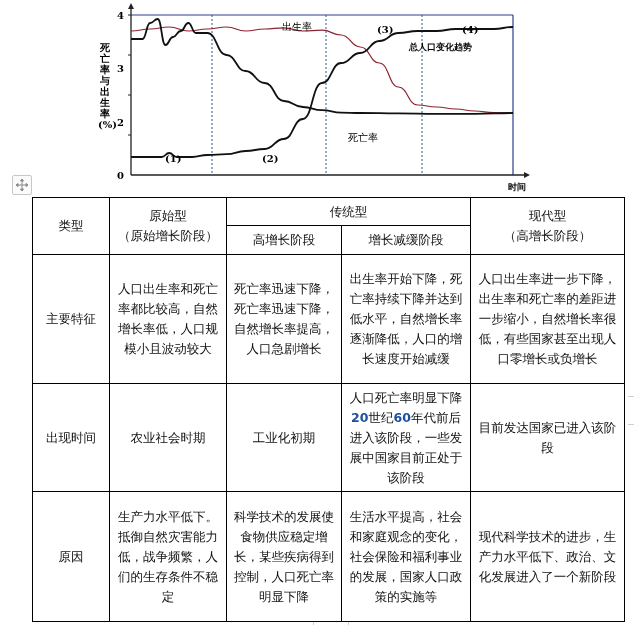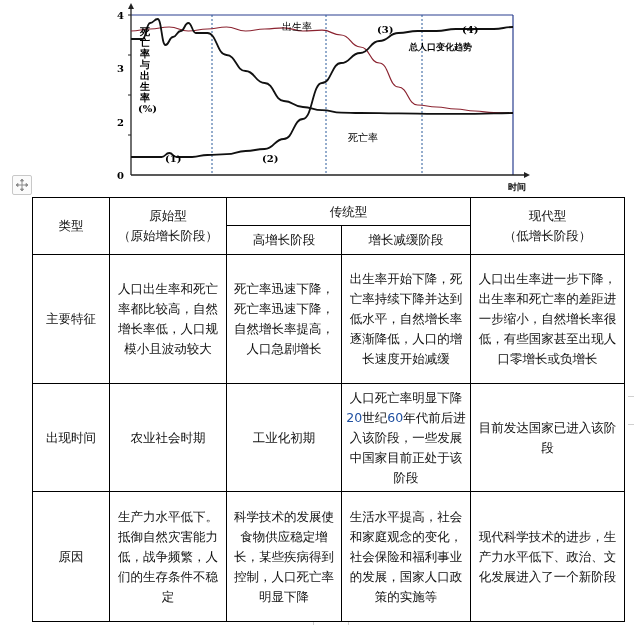--- a/index.html
+++ b/index.html
@@ -1,29 +1,29 @@
 <!DOCTYPE html>
 <html><head>
 <meta charset="utf-8">
 <style>
   html, body { margin: 0; padding: 0; background: #ffffff; }
   body { width: 634px; height: 625px; position: relative; overflow: hidden;
          font-family: "DejaVu Sans", "Liberation Sans", sans-serif; color: #000; }
   #chart-wrap { position: absolute; left: 0; top: 0; width: 634px; height: 195px; }
   #chart-svg { position: absolute; left: 0; top: 0; }
-  .ylabel-v { position: absolute; left: 98px; top: 26px; width: 14px; font-size: 10px;
-              line-height: 11px; font-family: "DejaVu Serif", serif; font-weight: bold; text-align: center; margin-left: 40px; }
+  .ylabel-v { position: absolute; left: 98px; top: 42px; width: 14px; font-size: 10px;
+              line-height: 11px; font-family: "DejaVu Serif", serif; font-weight: bold; text-align: center; }
   .move-handle { position: absolute; left: 12px; top: 175px; width: 18px; height: 18px;
                  border: 1px solid #c8c8c8; border-radius: 2px; background: #fbfbfb;
                  display: flex; align-items: center; justify-content: center; }
   table.main { position: absolute; left: 32px; top: 197px; border-collapse: collapse;
                table-layout: fixed; width: 592px; font-size: 12.5px; line-height: 20px; }
   table.main td { border: 1.5px solid #000; text-align: center; vertical-align: middle;
                   padding: 0 4px; color: #111; }
-  .hl-num { color: #1f4fa0; }
+  .hl-num { color: #1f4fa0; font-weight: bold; }
   .side-mark { position: absolute; background: #d0d0d0; }
 </style>
 </head>
 <body>
 
 <div id="chart-wrap">
   <svg id="chart-svg" width="634" height="195" viewBox="0 0 634 195">
 
     <line x1="131" y1="15" x2="513" y2="15" stroke="#2b3f8f" stroke-width="1.2"></line>
     <line x1="513" y1="15" x2="513" y2="175" stroke="#2b3f8f" stroke-width="1.2"></line>
@@ -88,21 +88,21 @@
   <tbody>
       <tr style="height:28px">
     <td rowspan="2">类型</td>
     <td rowspan="2">
       <div>原始型</div>
       <div>（原始增长阶段）</div>
     </td>
     <td colspan="2">传统型</td>
     <td rowspan="2">
       <div>现代型</div>
-      <div>（低增长阶段）</div>
+      <div>（高增长阶段）</div>
     </td>
   </tr>
   <tr style="height:29px">
     <td>高增长阶段</td>
     <td>增长减缓阶段</td>
   </tr>
   <tr style="height:129px">
     <td>主要特征</td>
     <td>人口出生率和死亡率都比较高，自然增长率低，人口规模小且波动较大</td>
     <td>死亡率迅速下降，死亡率迅速下降，自然增长率提高，人口急剧增长</td>

